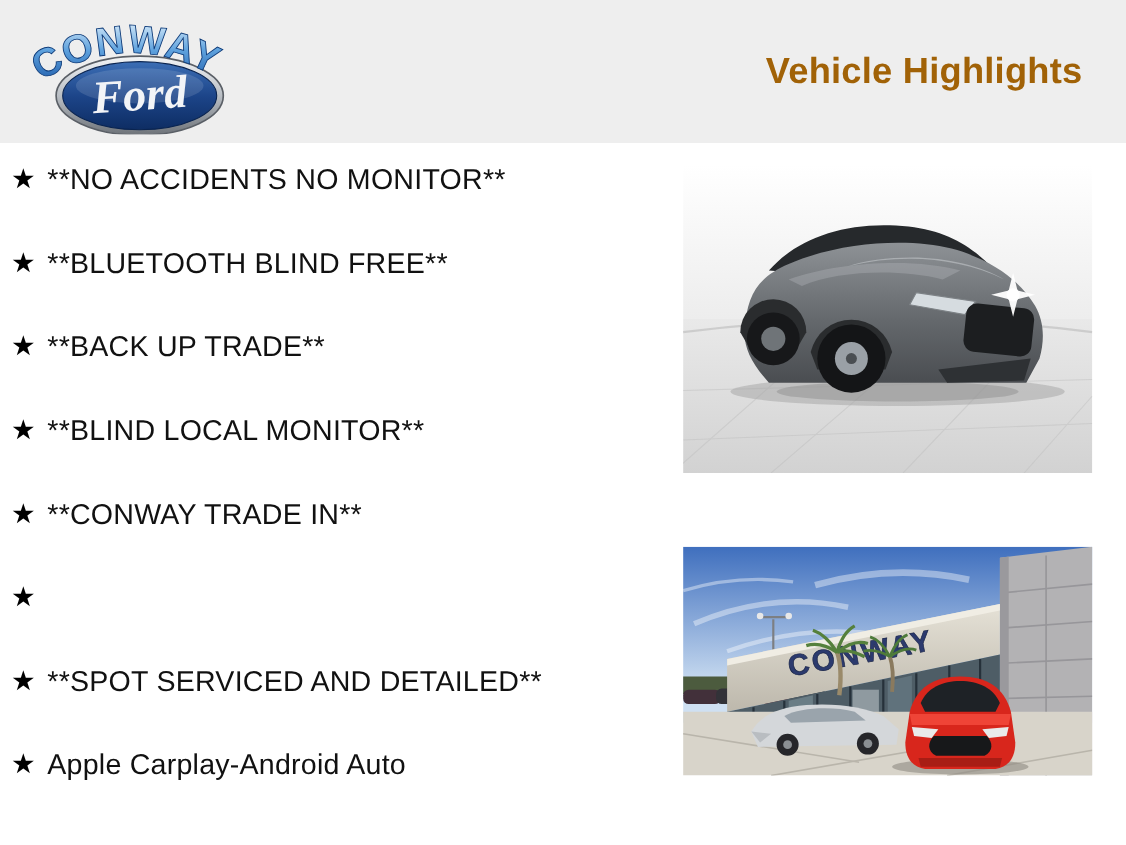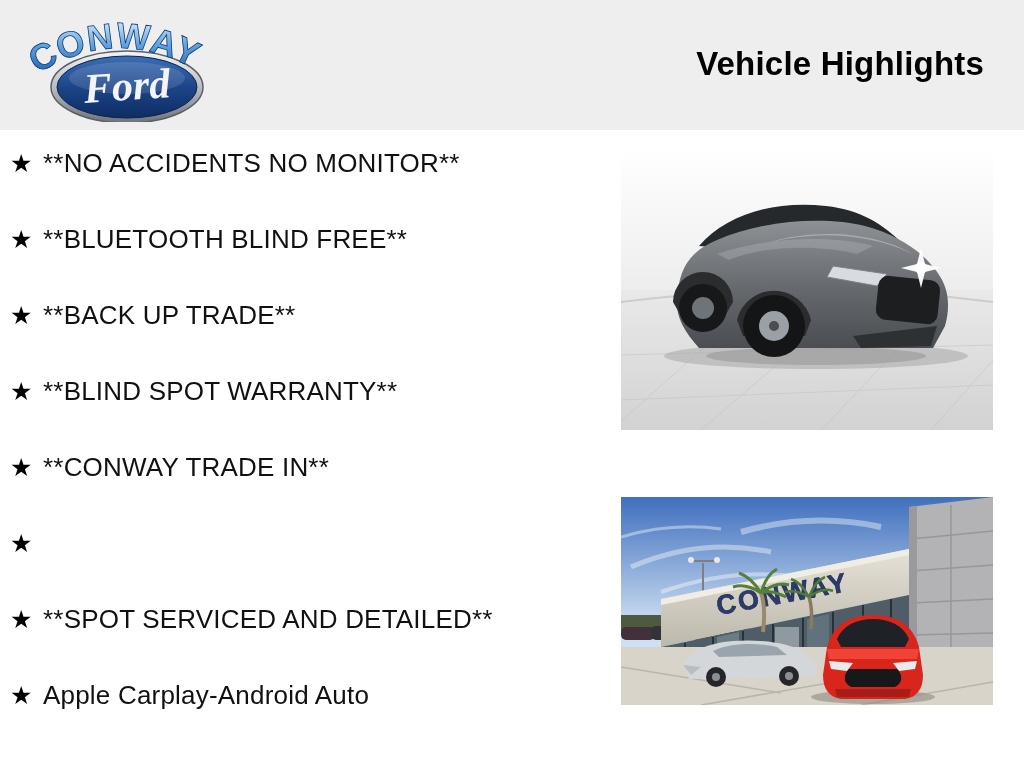--- a/index.html
+++ b/index.html
@@ -5,21 +5,21 @@
   html,body{margin:0;padding:0;background:#fff;}
   .page{
     position:relative;width:1024px;height:768px;overflow:hidden;
     background:#fff;font-family:"Liberation Sans",sans-serif;color:#111;
   }
   
   .header{position:absolute;left:0;top:0;width:1024px;height:130px;background:#eeeeee;}
   .logo{position:absolute;left:30px;top:10px;width:195px;height:112px;}
   .header-title{
     position:absolute;right:40px;top:44px;font-size:33px;font-weight:bold;
-    line-height:40px;letter-spacing:0.2px;color:#000000;white-space:nowrap;
+    line-height:40px;letter-spacing:0.2px;color:#a16207;white-space:nowrap;
   }
   
   ul.highlights{
     position:absolute;left:10px;top:146px;width:590px;margin:0;padding:0;list-style:none;
   }
   ul.highlights li{
     display:flex;align-items:flex-start;margin:0 0 42px 0;
     font-size:26px;line-height:34px;color:#111;
   }
   ul.highlights li .star{
@@ -81,21 +81,21 @@
       <li>
         <span class="star">★</span>
         <span class="text">**BLUETOOTH BLIND FREE**</span>
       </li>
       <li>
         <span class="star">★</span>
         <span class="text">**BACK UP TRADE**</span>
       </li>
       <li>
         <span class="star">★</span>
-        <span class="text">**BLIND SPOT WARRANTY**</span>
+        <span class="text">**BLIND LOCAL MONITOR**</span>
       </li>
       <li>
         <span class="star">★</span>
         <span class="text">**CONWAY TRADE IN**</span>
       </li>
       <li>
         <span class="star">★</span>
       </li>
       <li>
         <span class="star">★</span>

